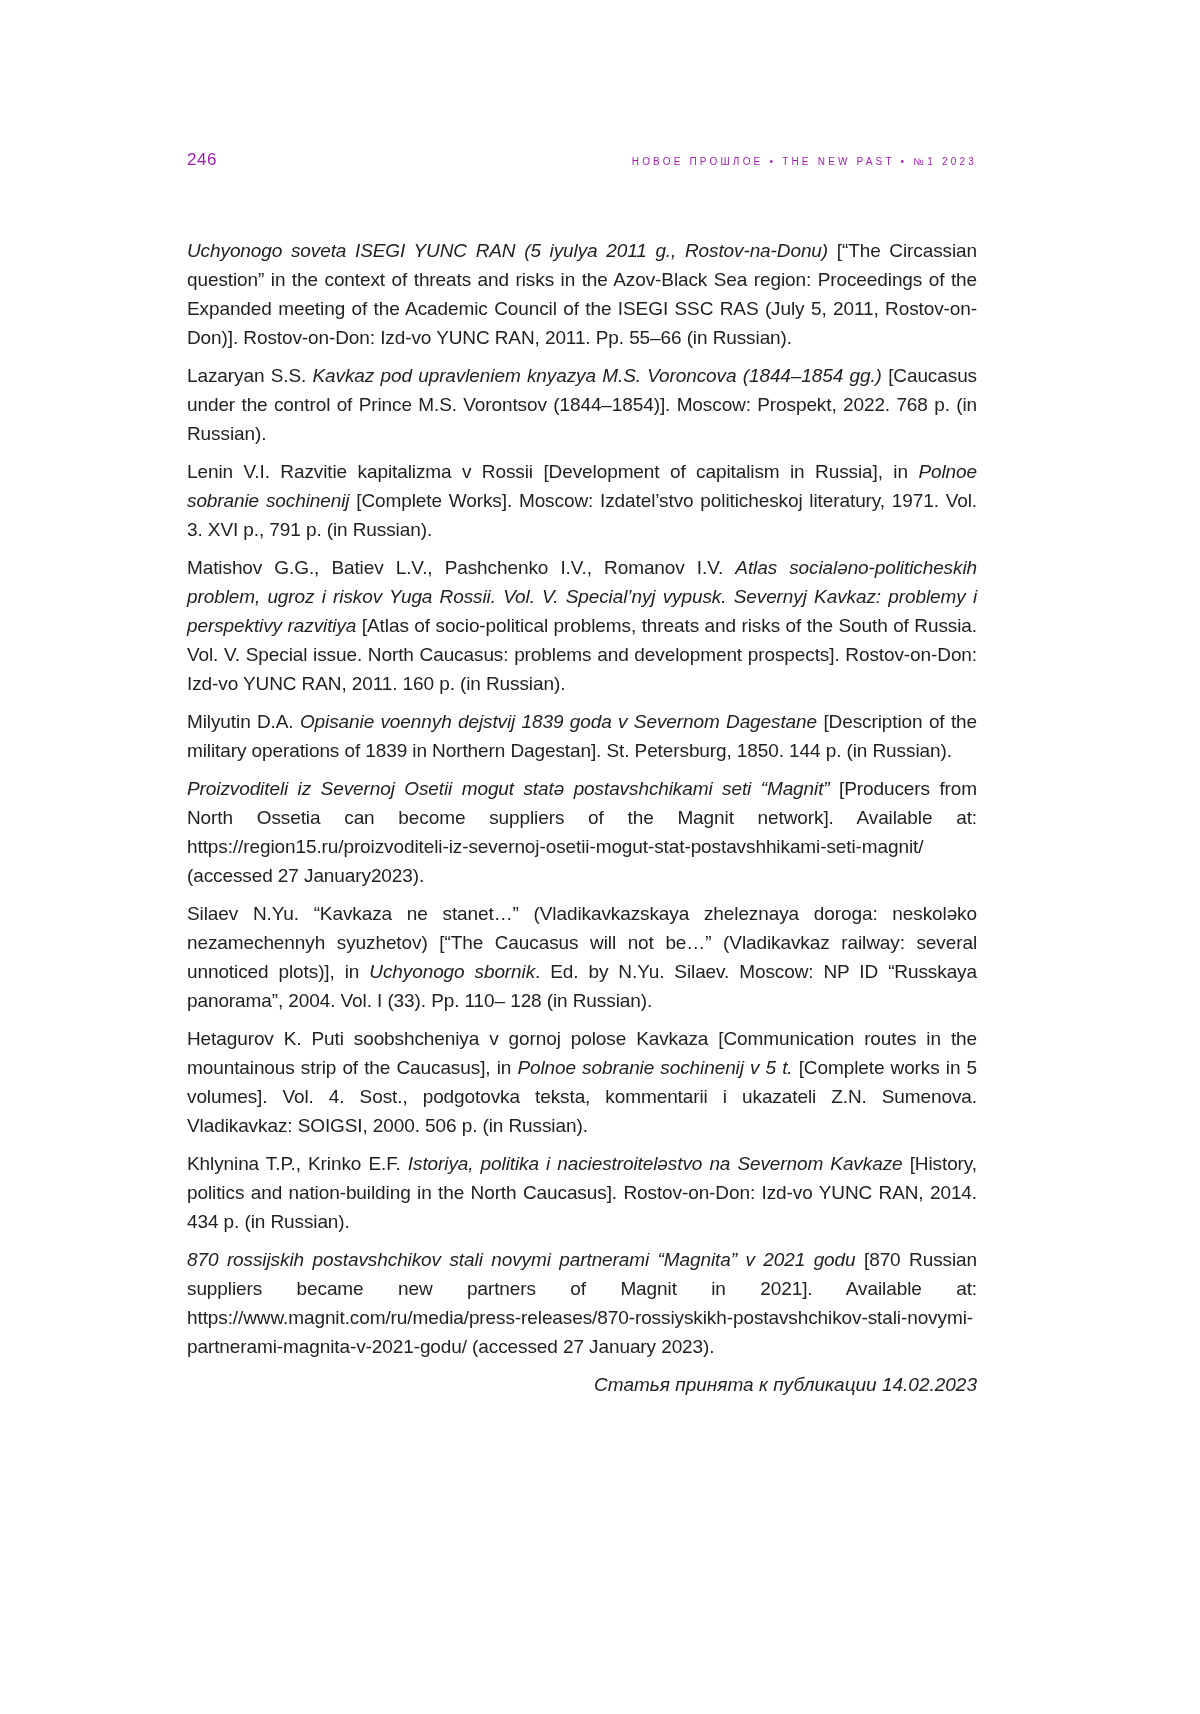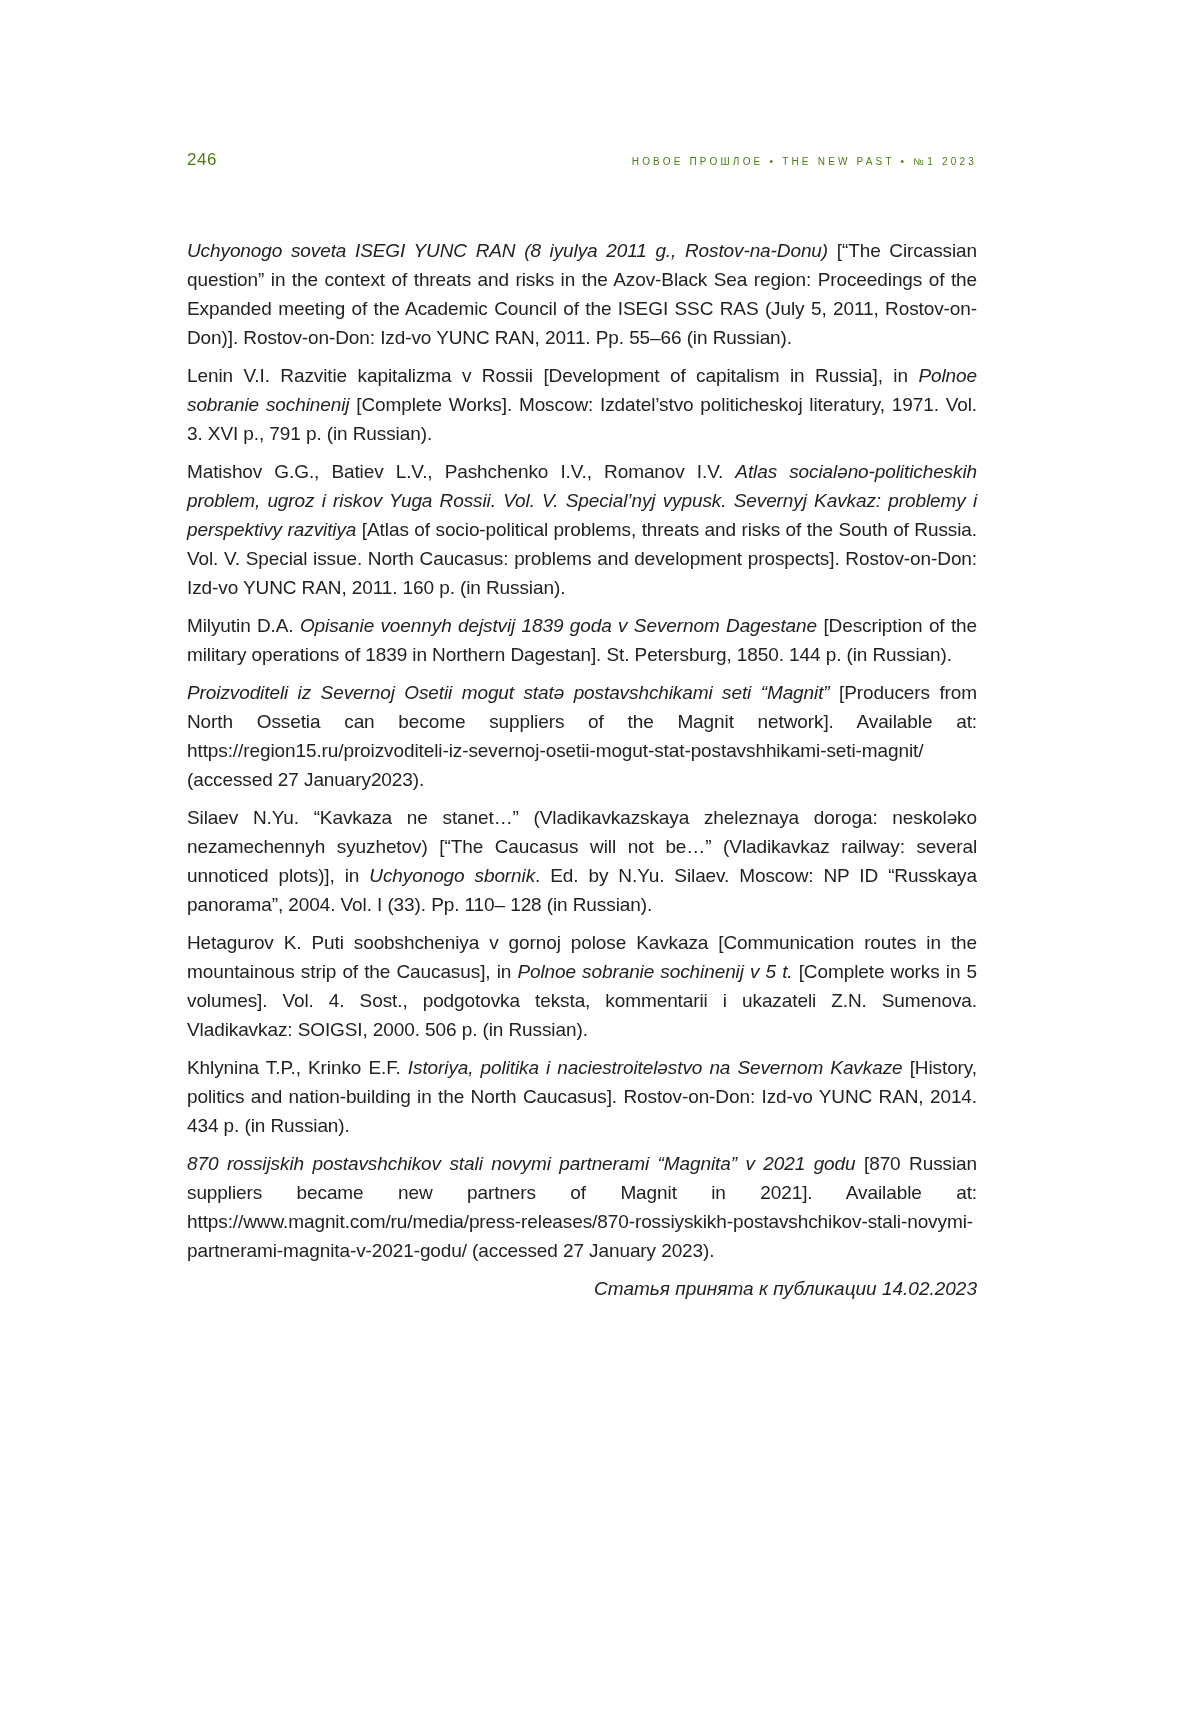--- a/index.html
+++ b/index.html
@@ -19,21 +19,21 @@
     position: absolute;
     left: 187px;
     top: 0;
     width: 790px;
   }
   .page-header {
     display: flex;
     justify-content: space-between;
     align-items: baseline;
     margin-top: 150px;
-    color: #4d7c0f;
+    color: #a21caf;
   }
   .page-number {
     font-size: 17px;
     letter-spacing: 0.5px;
   }
   .running-title {
     font-size: 10px;
     letter-spacing: 3.2px;
     white-space: nowrap;
   }
@@ -65,21 +65,22 @@
 <body>
 
 <div class="page">
 
   <div class="page-header">
     <span class="page-number">246</span>
     <span class="running-title">НОВОЕ ПРОШЛОЕ • THE NEW PAST • №1 2023</span>
   </div>
 
   <div class="references">
-      <p class="ref"><span class="it">Uchyonogo soveta ISEGI YUNC RAN (8 iyulya 2011 g., Rostov-na-Donu) </span><span>[“The Circassian question” in the context of threats and risks in the Azov-Black Sea region: Proceedings of the Expanded meeting of the Academic Council of the ISEGI SSC RAS (July 5, 2011, Rostov-on-Don)]. Rostov-on-Don: Izd-vo YUNC RAN, 2011. Pp. 55–66 (in Russian).</span></p>
+      <p class="ref"><span class="it">Uchyonogo soveta ISEGI YUNC RAN (5 iyulya 2011 g., Rostov-na-Donu) </span><span>[“The Circassian question” in the context of threats and risks in the Azov-Black Sea region: Proceedings of the Expanded meeting of the Academic Council of the ISEGI SSC RAS (July 5, 2011, Rostov-on-Don)]. Rostov-on-Don: Izd-vo YUNC RAN, 2011. Pp. 55–66 (in Russian).</span></p>
+      <p class="ref"><span>Lazaryan S.S. </span><span class="it">Kavkaz pod upravleniem knyazya M.S. Voroncova (1844–1854 gg.) </span><span>[Caucasus under the control of Prince M.S. Vorontsov (1844–1854)]. Moscow: Prospekt, 2022. 768 p. (in Russian).</span></p>
       <p class="ref"><span>Lenin V.I. Razvitie kapitalizma v Rossii [Development of capitalism in Russia], in </span><span class="it">Polnoe sobranie sochinenij </span><span>[Complete Works]. Moscow: Izdatel’stvo politicheskoj literatury, 1971. Vol. 3. XVI p., 791 p. (in Russian).</span></p>
       <p class="ref"><span>Matishov G.G., Batiev L.V., Pashchenko I.V., Romanov I.V. </span><span class="it">Atlas socialəno-politicheskih problem, ugroz i riskov Yuga Rossii. Vol. V. Special’nyj vypusk. Severnyj Kavkaz: problemy i perspektivy razvitiya </span><span>[Atlas of socio-political problems, threats and risks of the South of Russia. Vol. V. Special issue. North Caucasus: problems and development prospects]. Rostov-on-Don: Izd-vo YUNC RAN, 2011. 160 p. (in Russian).</span></p>
       <p class="ref"><span>Milyutin D.A. </span><span class="it">Opisanie voennyh dejstvij 1839 goda v Severnom Dagestane </span><span>[Description of the military operations of 1839 in Northern Dagestan]. St. Petersburg, 1850. 144 p. (in Russian).</span></p>
       <p class="ref"><span class="it">Proizvoditeli iz Severnoj Osetii mogut statə postavshchikami seti “Magnit” </span><span>[Producers from North Ossetia can become suppliers of the Magnit network]. Available at: https://region15.ru/proizvoditeli-iz-severnoj-osetii-mogut-stat-postavshhikami-seti-magnit/ (accessed 27 January2023).</span></p>
       <p class="ref"><span>Silaev N.Yu. “Kavkaza ne stanet…” (Vladikavkazskaya zheleznaya doroga: neskoləko nezamechennyh syuzhetov) [“The Caucasus will not be…” (Vladikavkaz railway: several unnoticed plots)], in </span><span class="it">Uchyonogo sbornik</span><span>. Ed. by N.Yu. Silaev. Moscow: NP ID “Russkaya panorama”, 2004. Vol. I (33). Pp. 110– 128 (in Russian).</span></p>
       <p class="ref"><span>Hetagurov K. Puti soobshcheniya v gornoj polose Kavkaza [Communication routes in the mountainous strip of the Caucasus], in </span><span class="it">Polnoe sobranie sochinenij v 5 t. </span><span>[Complete works in 5 volumes]. Vol. 4. Sost., podgotovka teksta, kommentarii i ukazateli Z.N. Sumenova. Vladikavkaz: SOIGSI, 2000. 506 p. (in Russian).</span></p>
       <p class="ref"><span>Khlynina T.P., Krinko E.F. </span><span class="it">Istoriya, politika i naciestroiteləstvo na Severnom Kavkaze </span><span>[History, politics and nation-building in the North Caucasus]. Rostov-on-Don: Izd-vo YUNC RAN, 2014. 434 p. (in Russian).</span></p>
       <p class="ref"><span class="it">870 rossijskih postavshchikov stali novymi partnerami “Magnita” v 2021 godu </span><span>[870 Russian suppliers became new partners of Magnit in 2021]. Available at: https://www.magnit.com/ru/media/press-releases/870-rossiyskikh-postavshchikov-stali-novymi-partnerami-magnita-v-2021-godu/ (accessed 27 January 2023).</span></p>
     </div>
 

